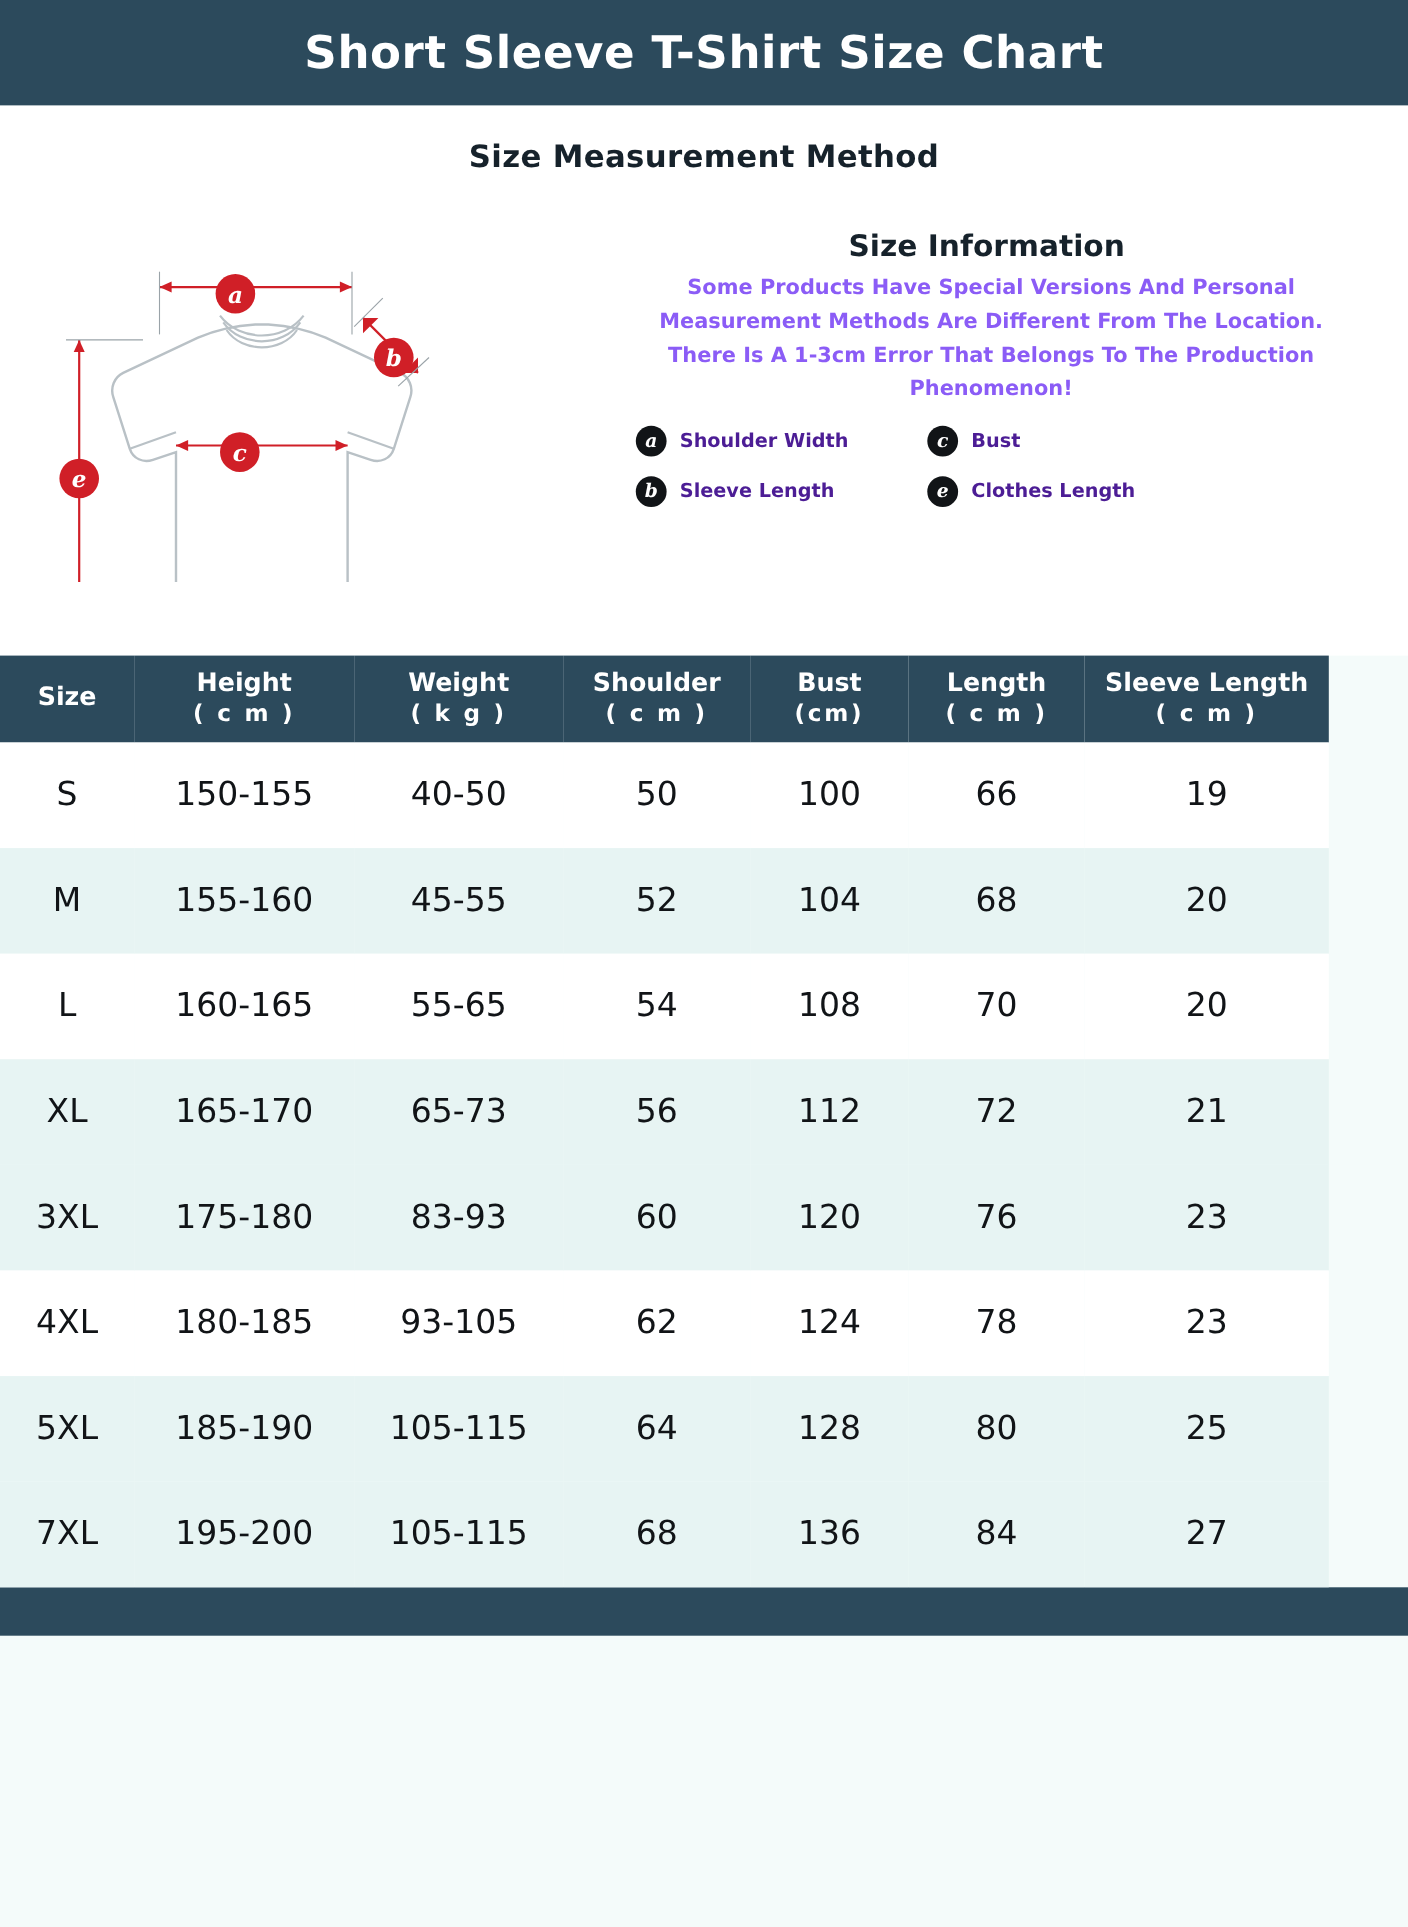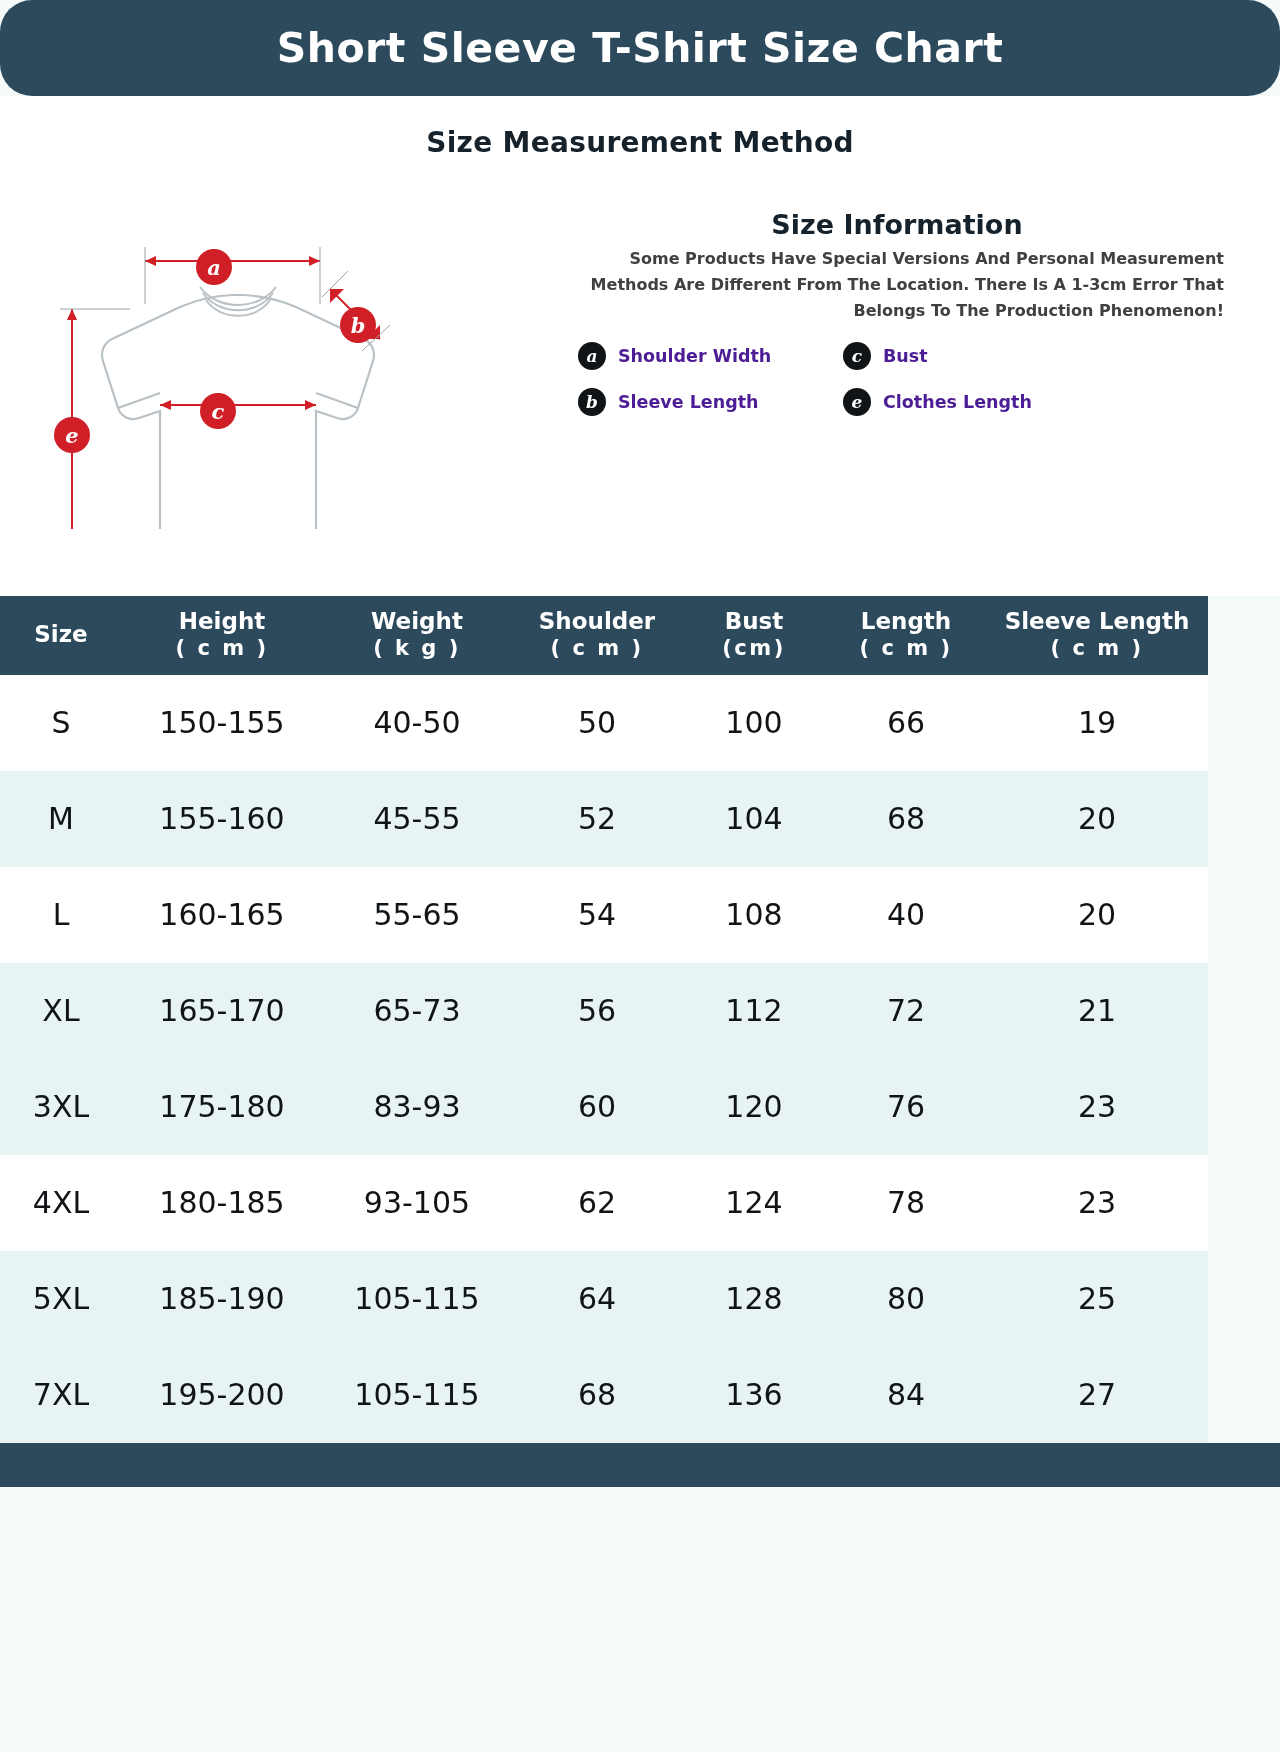--- a/index.html
+++ b/index.html
@@ -20,21 +20,20 @@
     background: #f4fbfa;
     box-sizing: border-box;
   }
   
   .title-bar {
     height: 96px;
     background: #2c4a5c;
     display: flex;
     align-items: center;
     justify-content: center;
-    border-radius: 32px;
   }
   .title-bar .title {
     color: #ffffff;
     font-size: 41px;
     font-weight: bold;
     letter-spacing: 0.5px;
     font-family: "DejaVu Sans", sans-serif;
   }
   
   .upper {
@@ -66,25 +65,25 @@
     padding-top: 40px;
   }
   .info-title {
     text-align: center;
     font-size: 27px;
     font-weight: bold;
     color: #16222b;
     margin-bottom: 6px;
   }
   .info-text {
-    font-size: 16px;
-    font-weight: bold;
-    color: #404040;
+    font-size: 19px;
+    font-weight: bold;
+    color: #8b5cf6;
     line-height: 1.62;
-    text-align: right;
+    text-align: center;
     padding-left: 8px;
   }
   .legend {
     margin-top: 18px;
     display: grid;
     grid-template-columns: 265px auto;
     row-gap: 18px;
     padding-left: 8px;
   }
   .legend-item {
@@ -343,21 +342,21 @@
           <td>104</td>
           <td>68</td>
           <td>20</td>
         </tr>
         <tr class="odd">
           <td>L</td>
           <td>160-165</td>
           <td>55-65</td>
           <td>54</td>
           <td>108</td>
-          <td>40</td>
+          <td>70</td>
           <td>20</td>
         </tr>
         <tr class="even">
           <td>XL</td>
           <td>165-170</td>
           <td>65-73</td>
           <td>56</td>
           <td>112</td>
           <td>72</td>
           <td>21</td>

